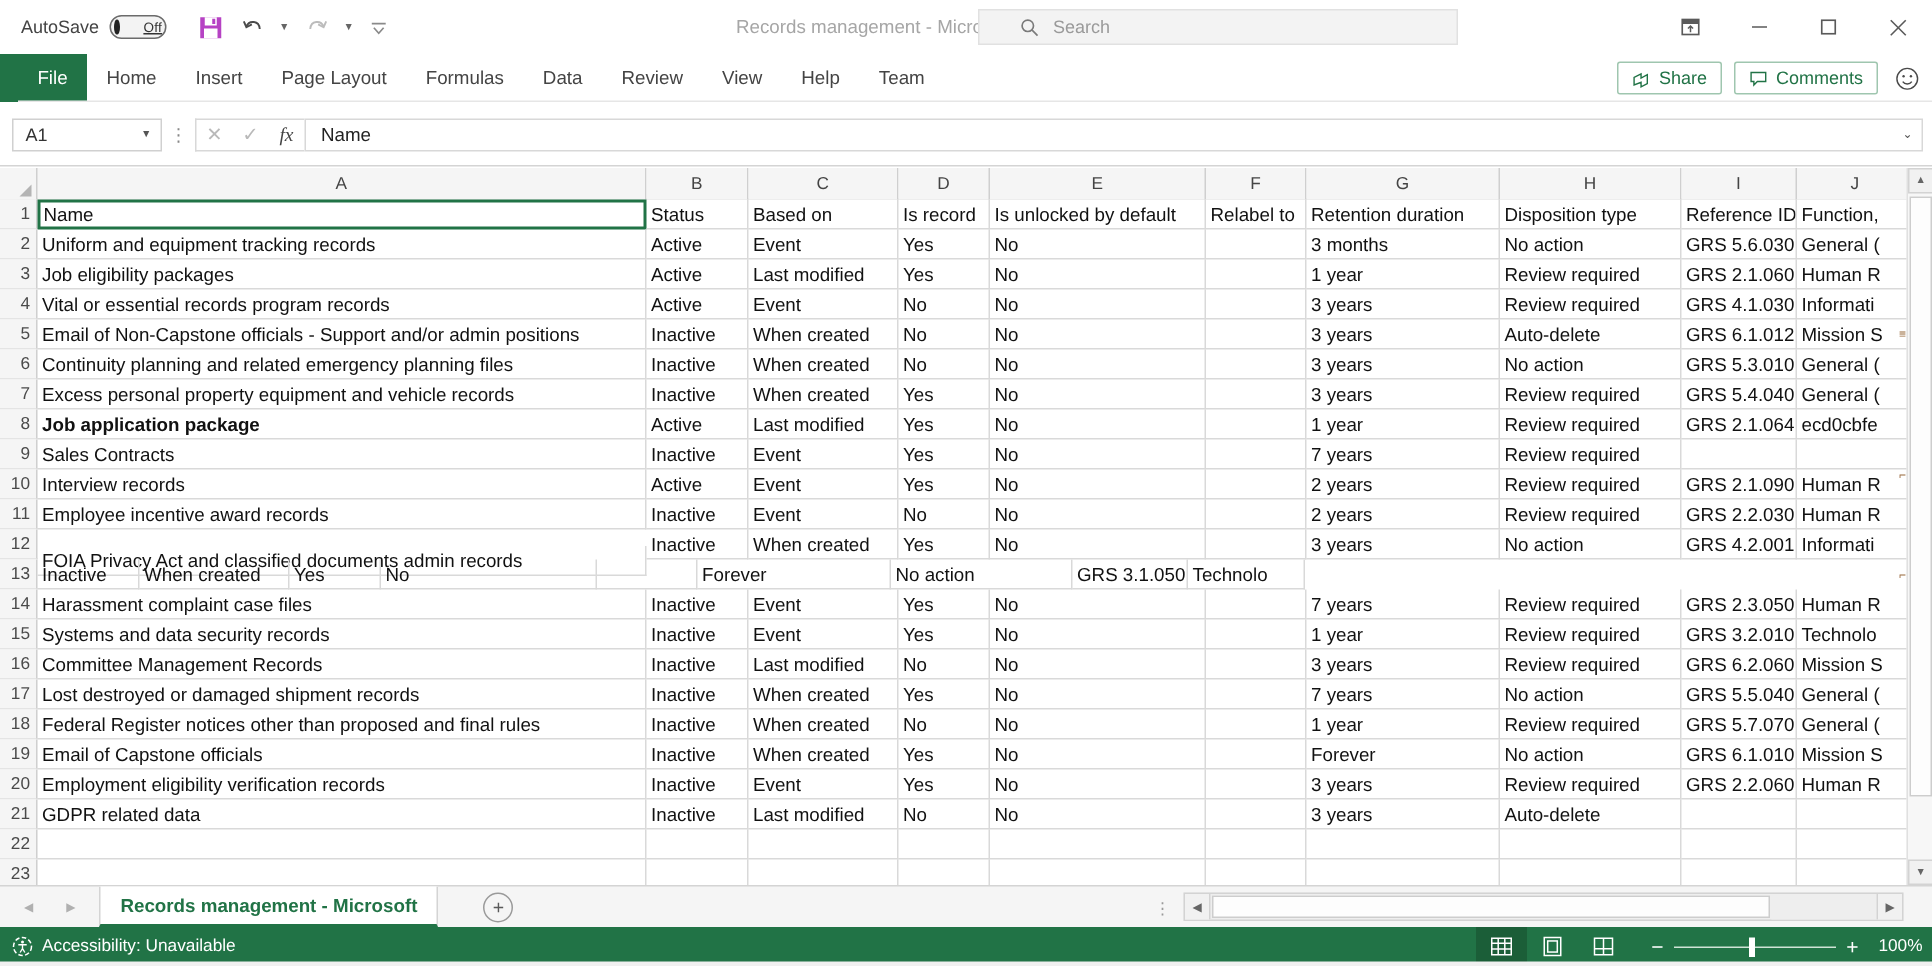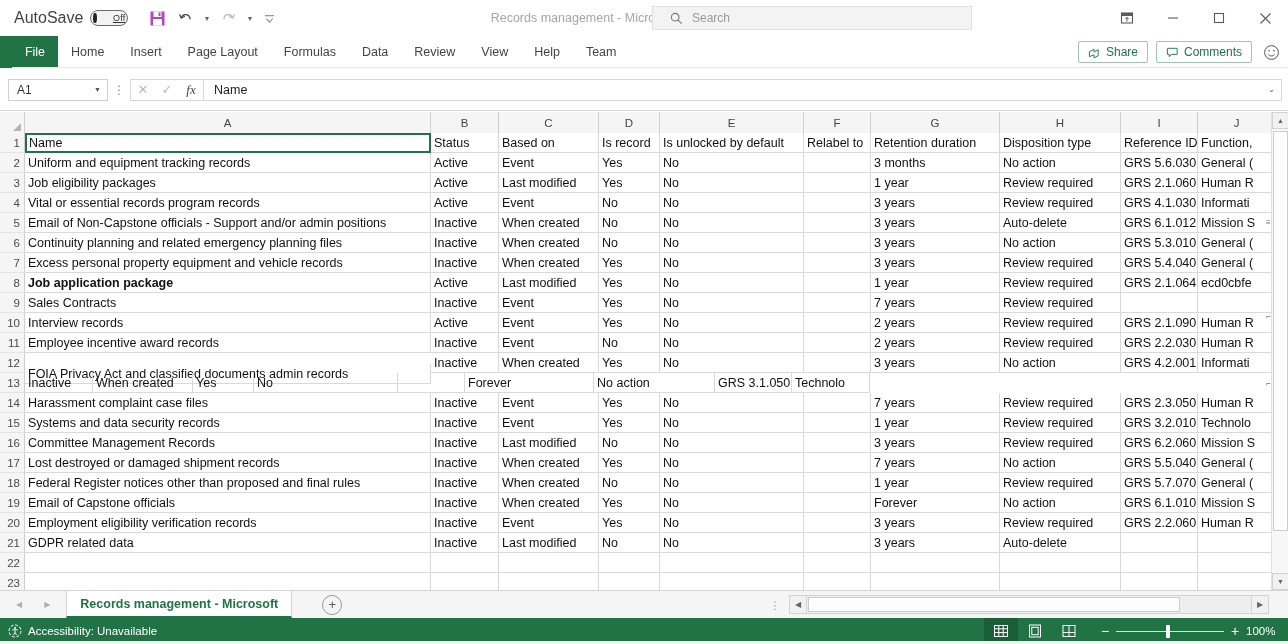--- a/index.html
+++ b/index.html
@@ -12,21 +12,21 @@
   body { position: relative; }
 
   
   .titlebar {
     position: absolute; left: 0; top: 0; width: 1288px; height: 36px;
     background: #ffffff;
     display: flex; align-items: center;
   }
   .tb-leftpad { width: 14px; height: 100%; }
   .autosave-wrap { display: flex; align-items: center; gap: 7px; }
-  .autosave-label { font-size: 16px; color: #444; }
+  .autosave-label { font-size: 12px; color: #444; }
   .autosave-toggle {
     width: 38px; height: 16px; border-radius: 9px;
     background: #f3f3f3; border: 1px solid #6b6b6b;
     display: flex; align-items: center; padding: 0 2px; position: relative;
   }
   .autosave-knob {
     width: 10px; height: 10px; border-radius: 50%; background: #222;
   }
   .autosave-off {
     font-size: 9px; color: #333; margin-left: 16px; letter-spacing: 0.2px; text-decoration: underline;
@@ -43,21 +43,21 @@
     position: absolute; left: 0; top: 0; width: 1288px; height: 36px;
     display: flex; align-items: center; justify-content: center;
     pointer-events: none;
   }
   .doc-title-inner { display: flex; align-items: center; gap: 10px; pointer-events: auto; }
   .doc-title-text { font-size: 12.5px; color: #a6a6a6; }
   .doc-title-caret { font-size: 7px; color: #a6a6a6; }
   .searchbox {
     position: absolute; left: 652px; top: 6px; width: 320px; height: 24px;
     background: #f3f3f3; border: 1px solid #e1e1e1;
-    display: flex; align-items: center; gap: 9px; padding-left: 17px;
+    display: flex; align-items: center; gap: 9px; padding-left: 27px;
   }
   .searchbox .ph { font-size: 12px; color: #9a9a9a; }
   .wincontrols {
     position: absolute; right: 0; top: 0; height: 36px;
     display: flex; align-items: center;
   }
   .wc-btn {
     width: 46px; height: 36px; display: flex; align-items: center; justify-content: center;
     color: #5a5a5a;
   }
@@ -243,21 +243,21 @@
   }
   .viewbtn {
     width: 34px; height: 26px; display: flex; align-items: center; justify-content: center;
   }
   .viewbtn.active { background: #1b5e38; }
   .zoomctl { display: flex; align-items: center; gap: 0; margin-left: 8px; }
   .zm-sign { width: 22px; text-align: center; font-size: 14px; color: #fff; }
   .zm-track { width: 108px; height: 26px; position: relative; display: flex; align-items: center; }
   .zm-line { width: 108px; height: 1px; background: #cfe3d6; }
   .zm-thumb { position: absolute; left: 50px; width: 4px; height: 13px; background: #ffffff; }
-  .zm-pct { width: 42px; text-align: left; font-size: 11.5px; }
+  .zm-pct { width: 42px; text-align: center; font-size: 11.5px; }
   .seam { position:absolute; left:0; top:641px; width:1288px; height:3px; background:#f0f0f0; }
 </style>
 </head>
 <body>
 
 <div class="titlebar">
   <div class="tb-leftpad"></div>
 
   <div class="autosave-wrap">
     <span class="autosave-label">AutoSave</span>

